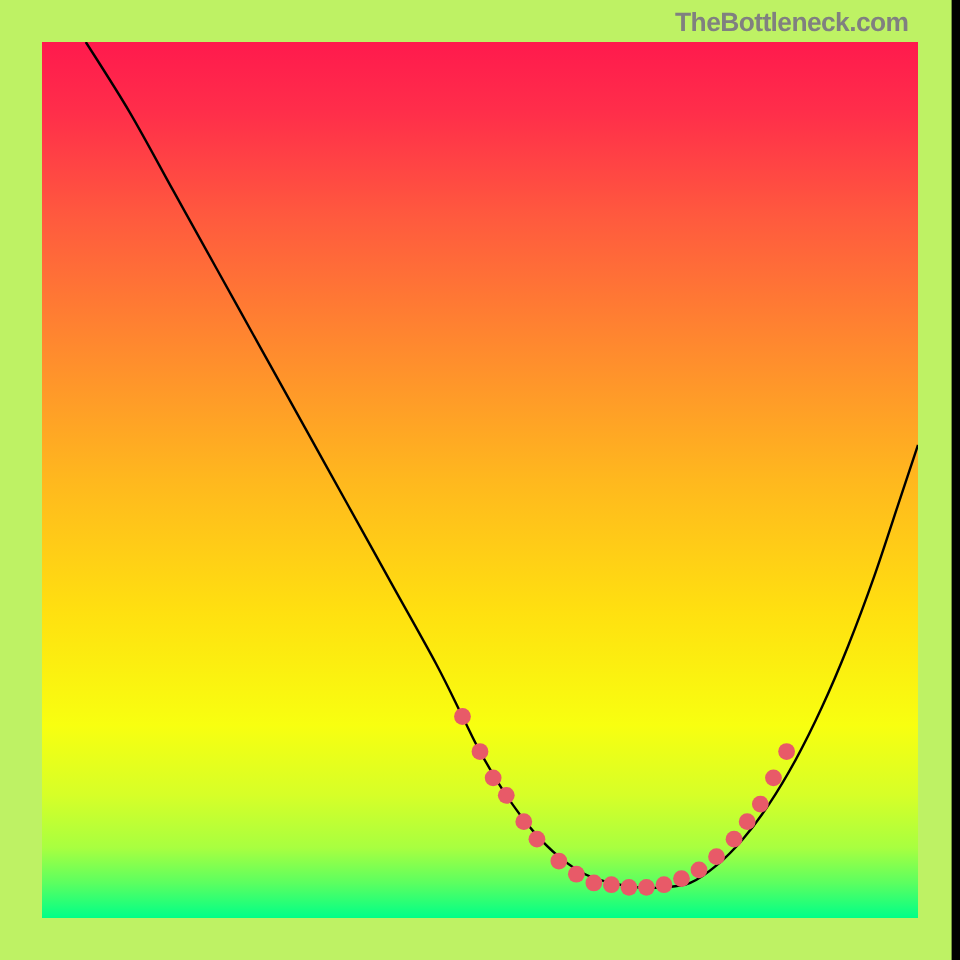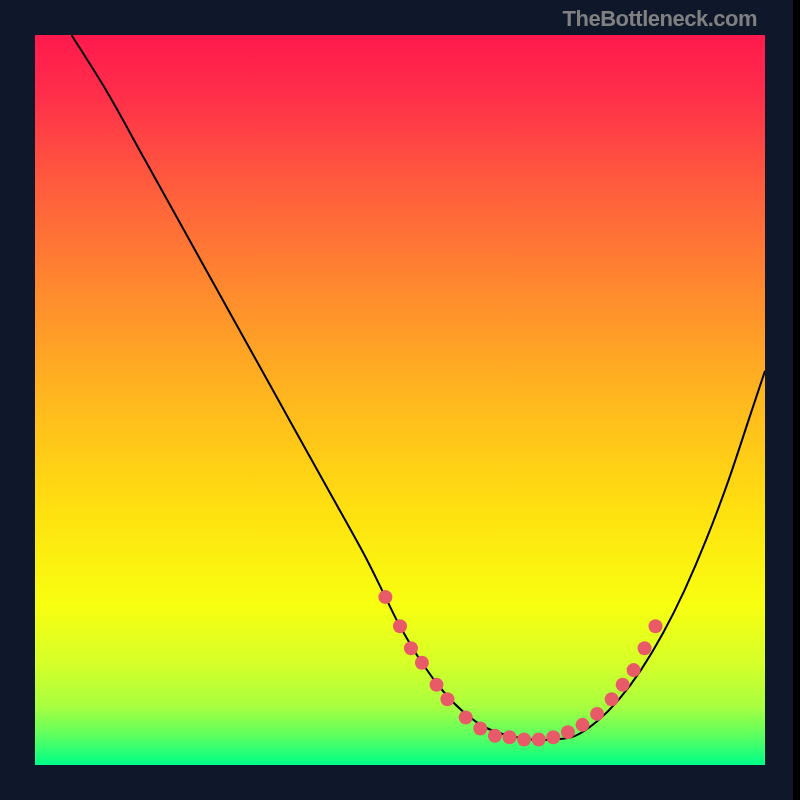--- a/index.html
+++ b/index.html
@@ -10,21 +10,21 @@
     background: #000;
     overflow: hidden;
     font-family: Arial, -apple-system, BlinkMacSystemFont, sans-serif;
   }
   .frame {
     position: absolute;
     left: 0;
     top: 0;
     width: 793px;
     height: 800px;
-    background: #0f172a;
+    background: #bef264;
   }
   .plot-area {
     position: absolute;
     left: 35px;
     top: 35px;
     width: 730px;
     height: 730px;
     overflow: hidden;
   }
   .gradient-bg {

